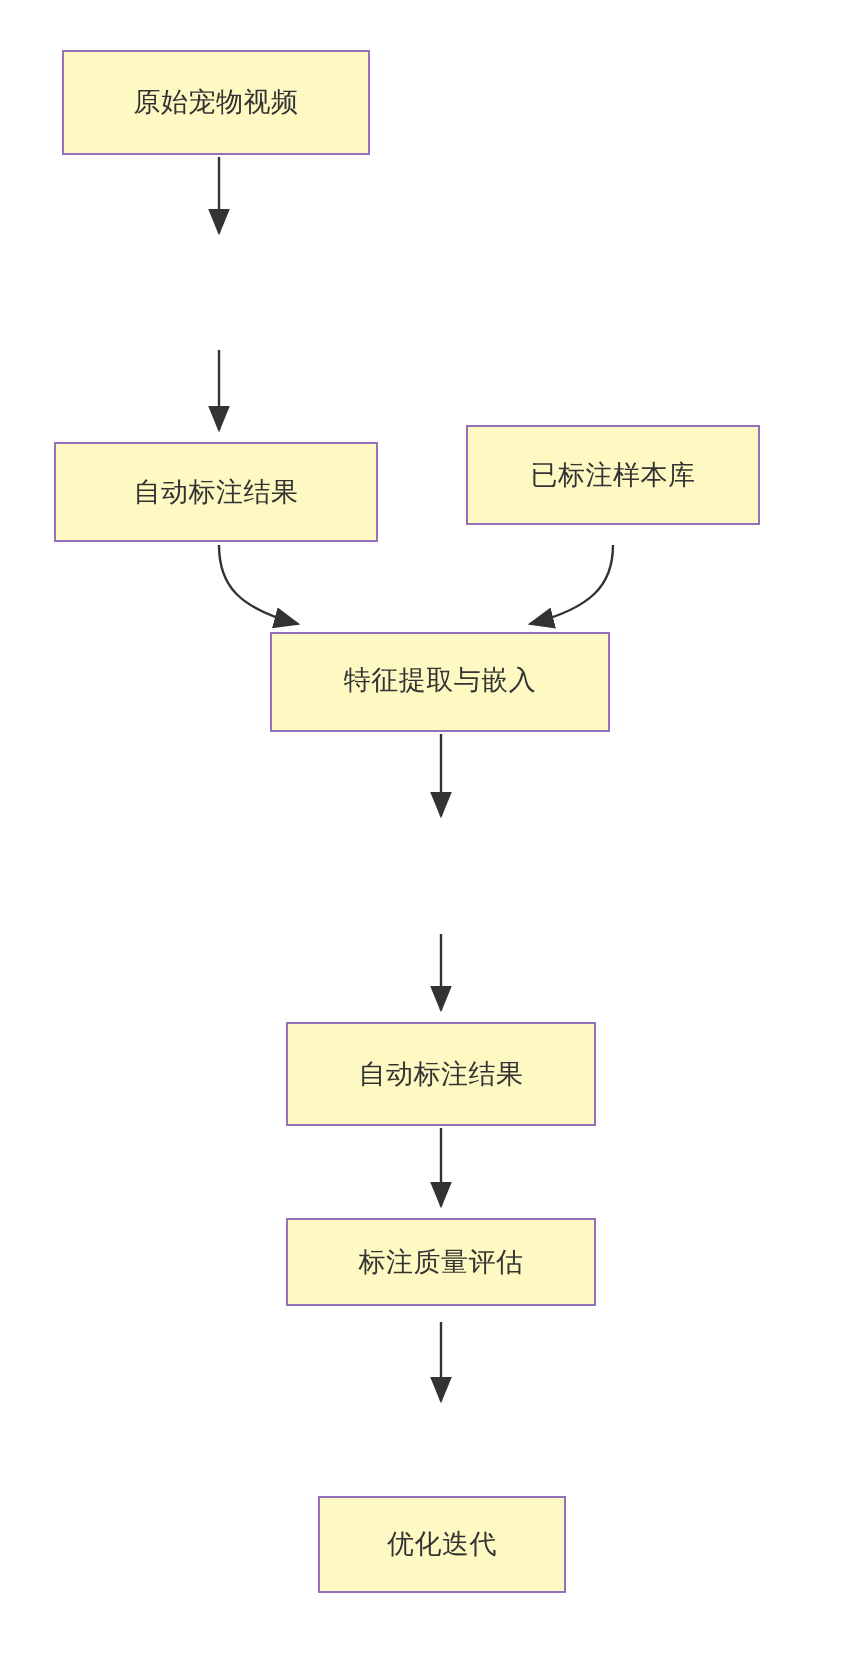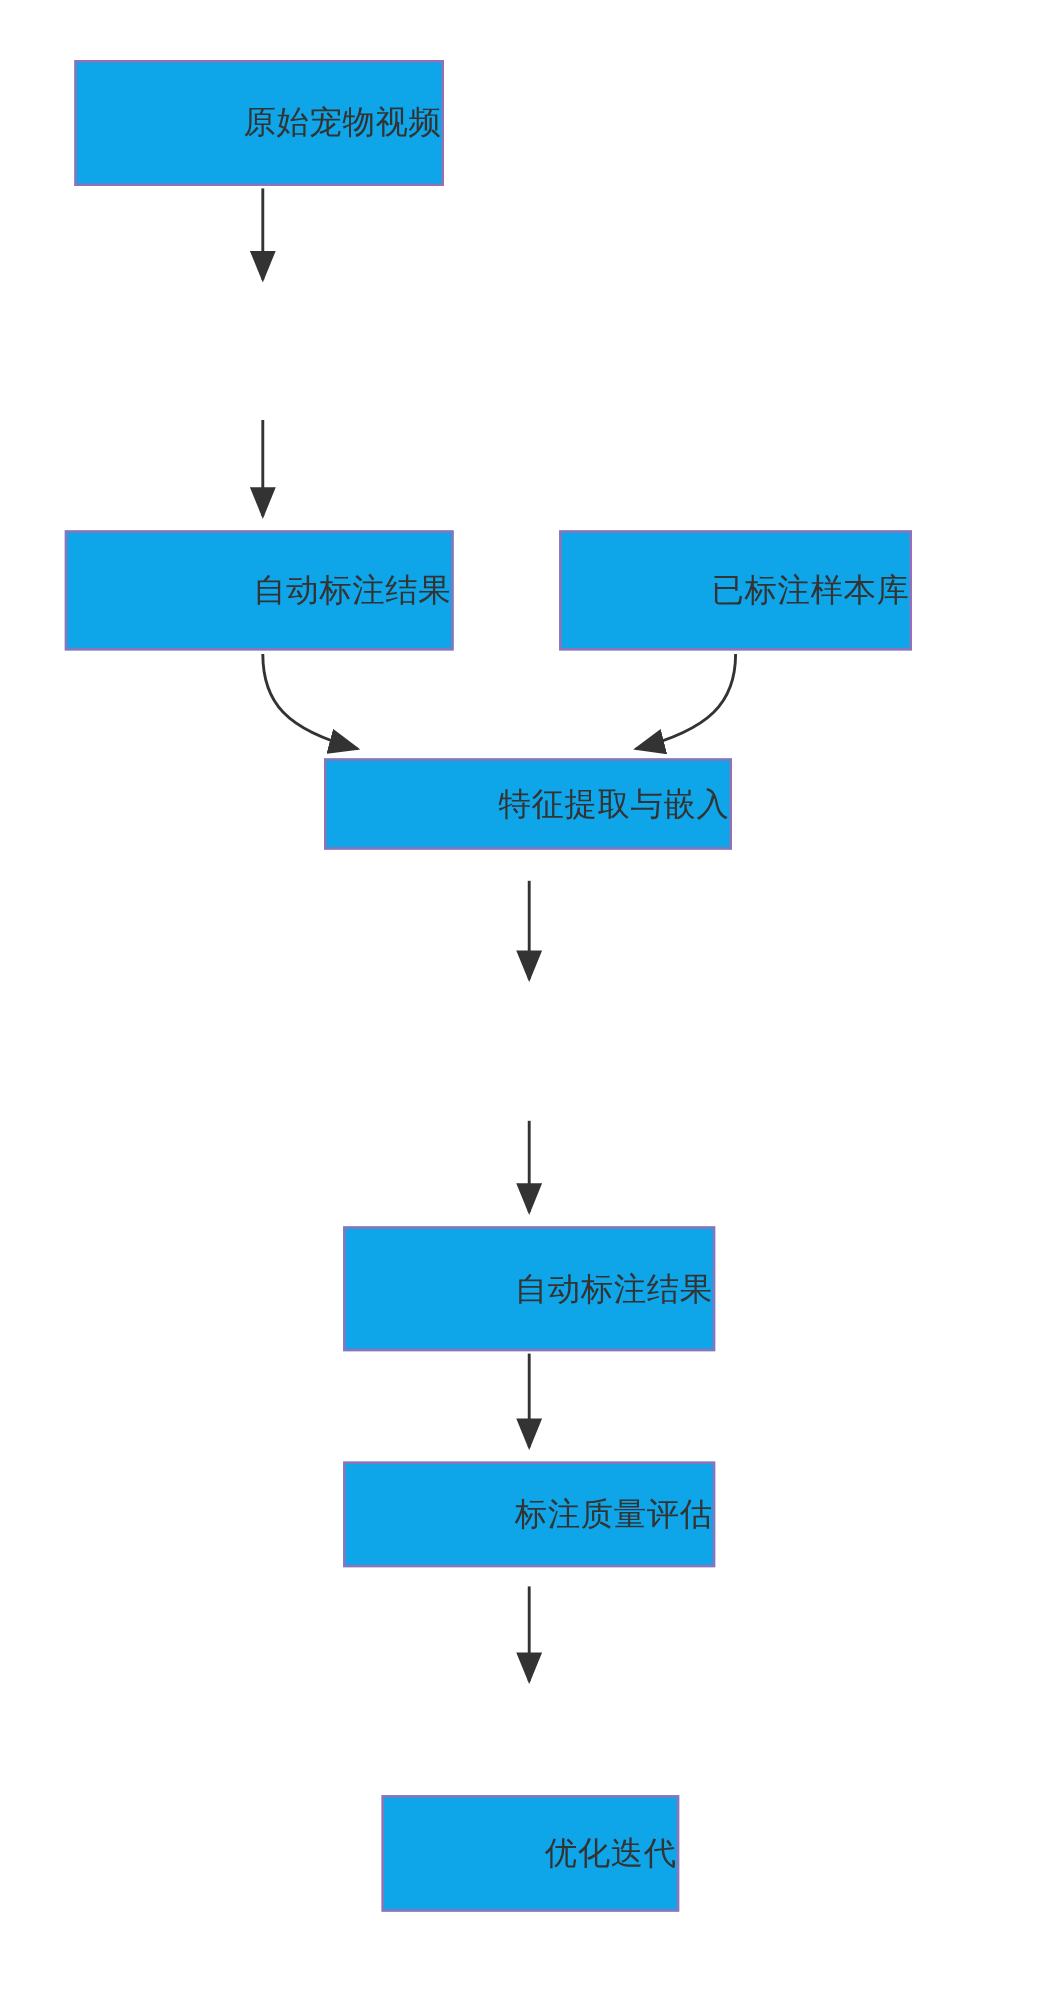--- a/index.html
+++ b/index.html
@@ -21,25 +21,25 @@
     position: absolute;
     left: 0;
     top: 0;
     width: 868px;
     height: 1676px;
     pointer-events: none;
   }
   .node {
     position: absolute;
     box-sizing: border-box;
-    background: #0ea5e9;
+    background: #fef9c3;
     border: 2px solid #9370b8;
     display: flex;
     align-items: center;
-    justify-content: flex-end;
+    justify-content: center;
     z-index: 2;
   }
   .node-label {
     font-size: 27px;
     line-height: 1.2;
     color: #333333;
     letter-spacing: 0.5px;
     white-space: nowrap;
     text-align: center;
     font-weight: 400;
@@ -76,25 +76,25 @@
 
   <div class="node" style="left: 62px; top: 50px; width: 308px; height: 105px;">
     <span class="node-label">原始宠物视频</span>
   </div>
 
 
   <div class="node" style="left: 54px; top: 442px; width: 324px; height: 100px;">
     <span class="node-label">自动标注结果</span>
   </div>
 
-  <div class="node" style="left: 466px; top: 442px; width: 294px; height: 100px;">
+  <div class="node" style="left: 466px; top: 425px; width: 294px; height: 100px;">
     <span class="node-label">已标注样本库</span>
   </div>
 
-  <div class="node" style="left: 270px; top: 632px; width: 340px; height: 76px;">
+  <div class="node" style="left: 270px; top: 632px; width: 340px; height: 100px; font-family: Liberation Mono, monospace;">
     <span class="node-label">特征提取与嵌入</span>
   </div>
 
 
   <div class="node" style="left: 286px; top: 1022px; width: 310px; height: 104px;">
     <span class="node-label">自动标注结果</span>
   </div>
 
   <div class="node" style="left: 286px; top: 1218px; width: 310px; height: 88px;">
     <span class="node-label">标注质量评估</span>

